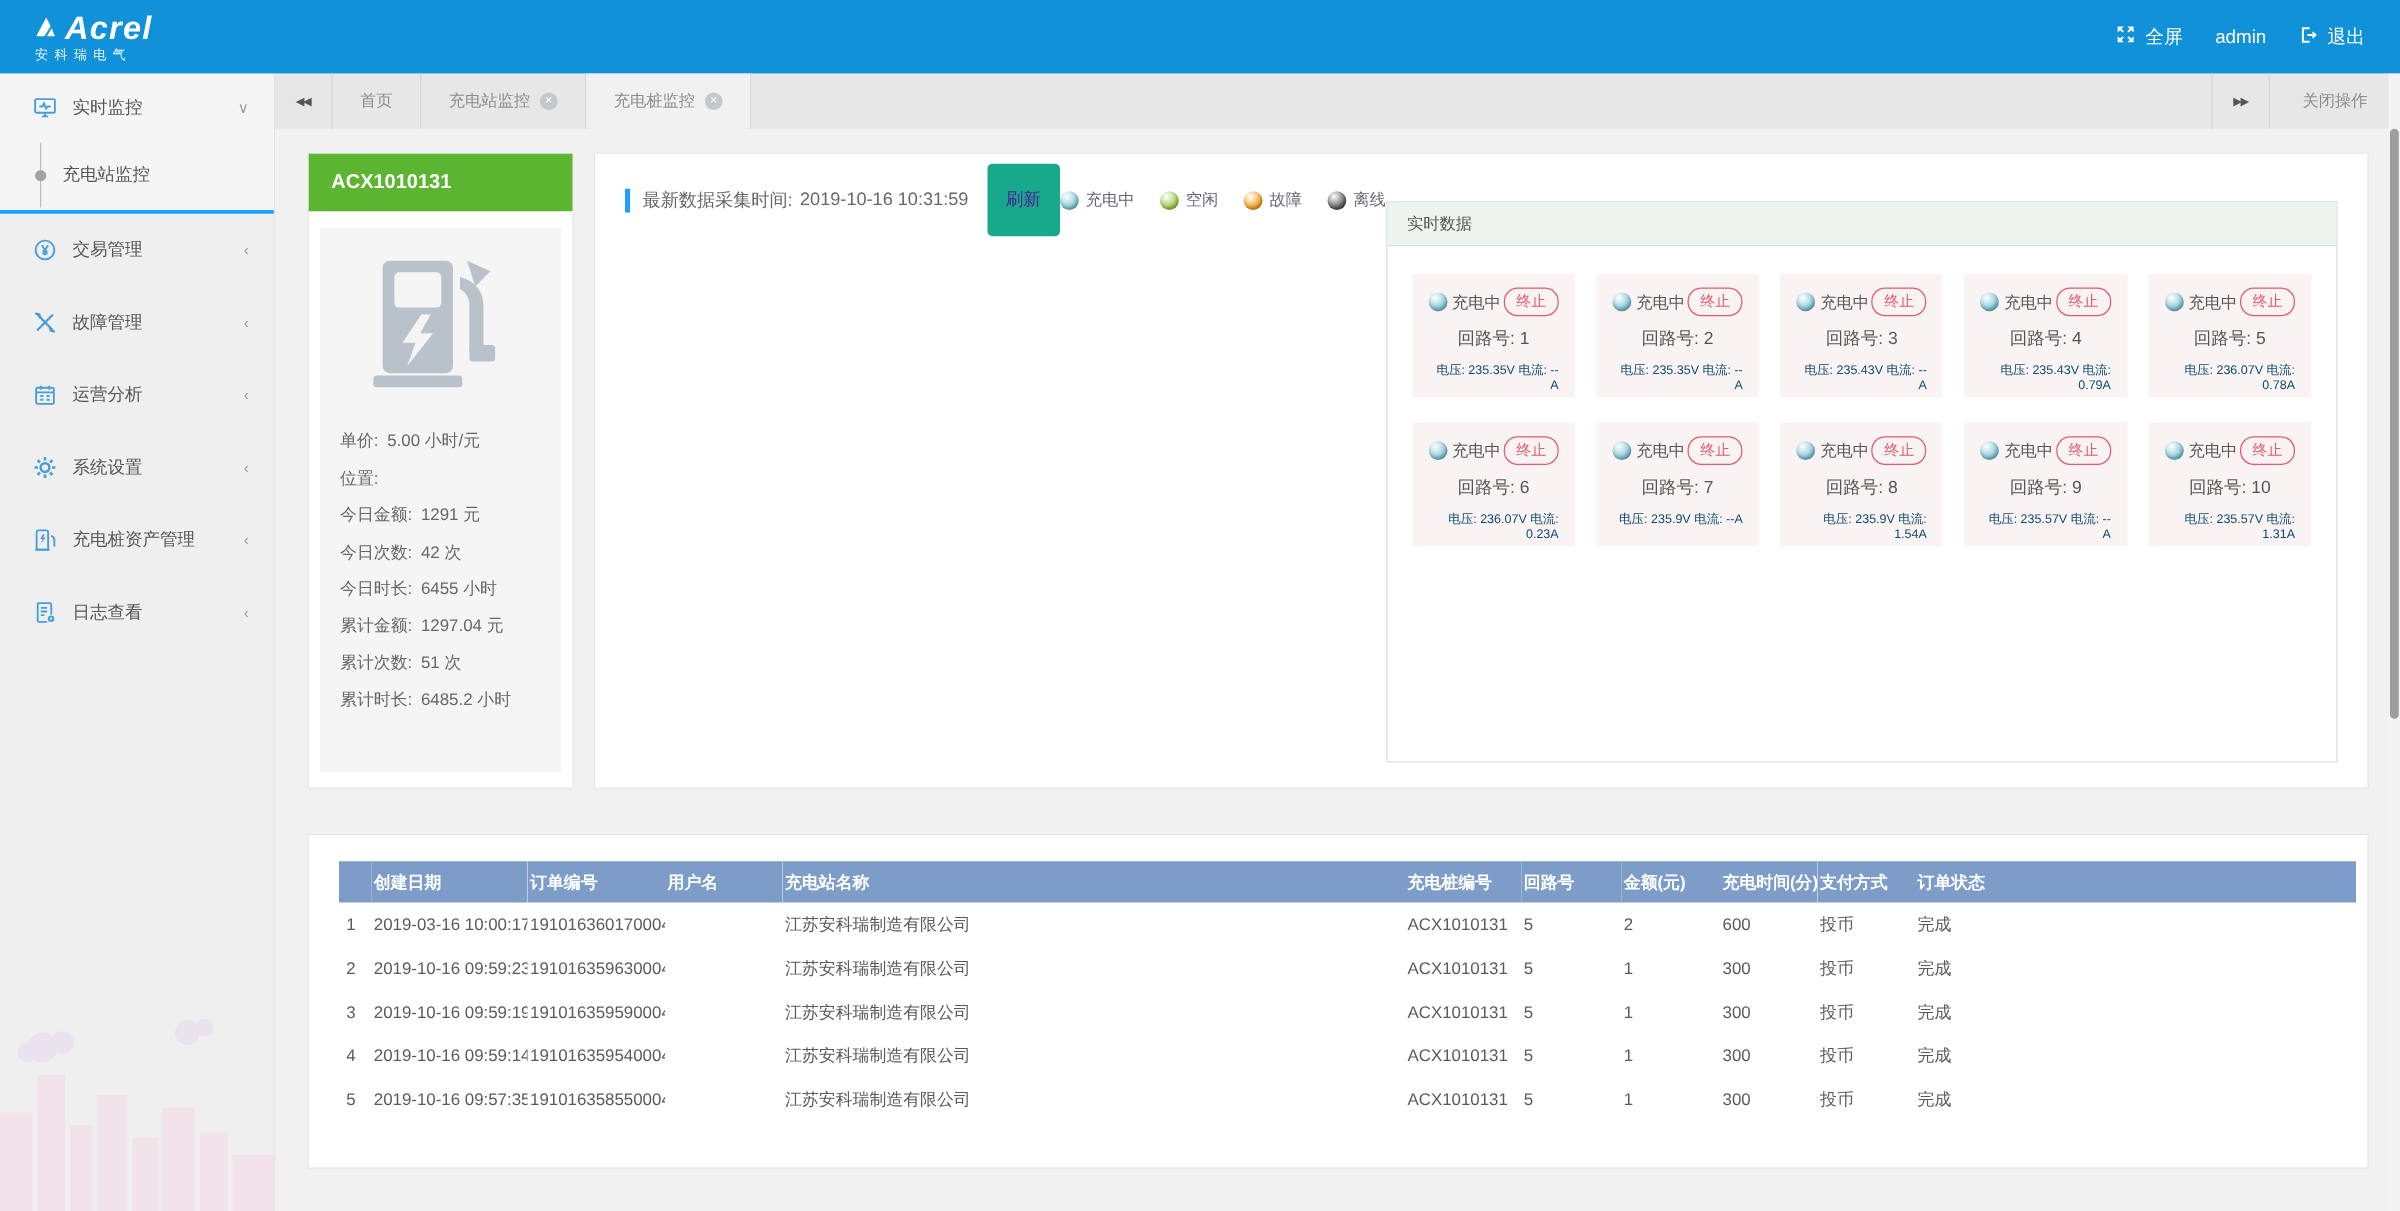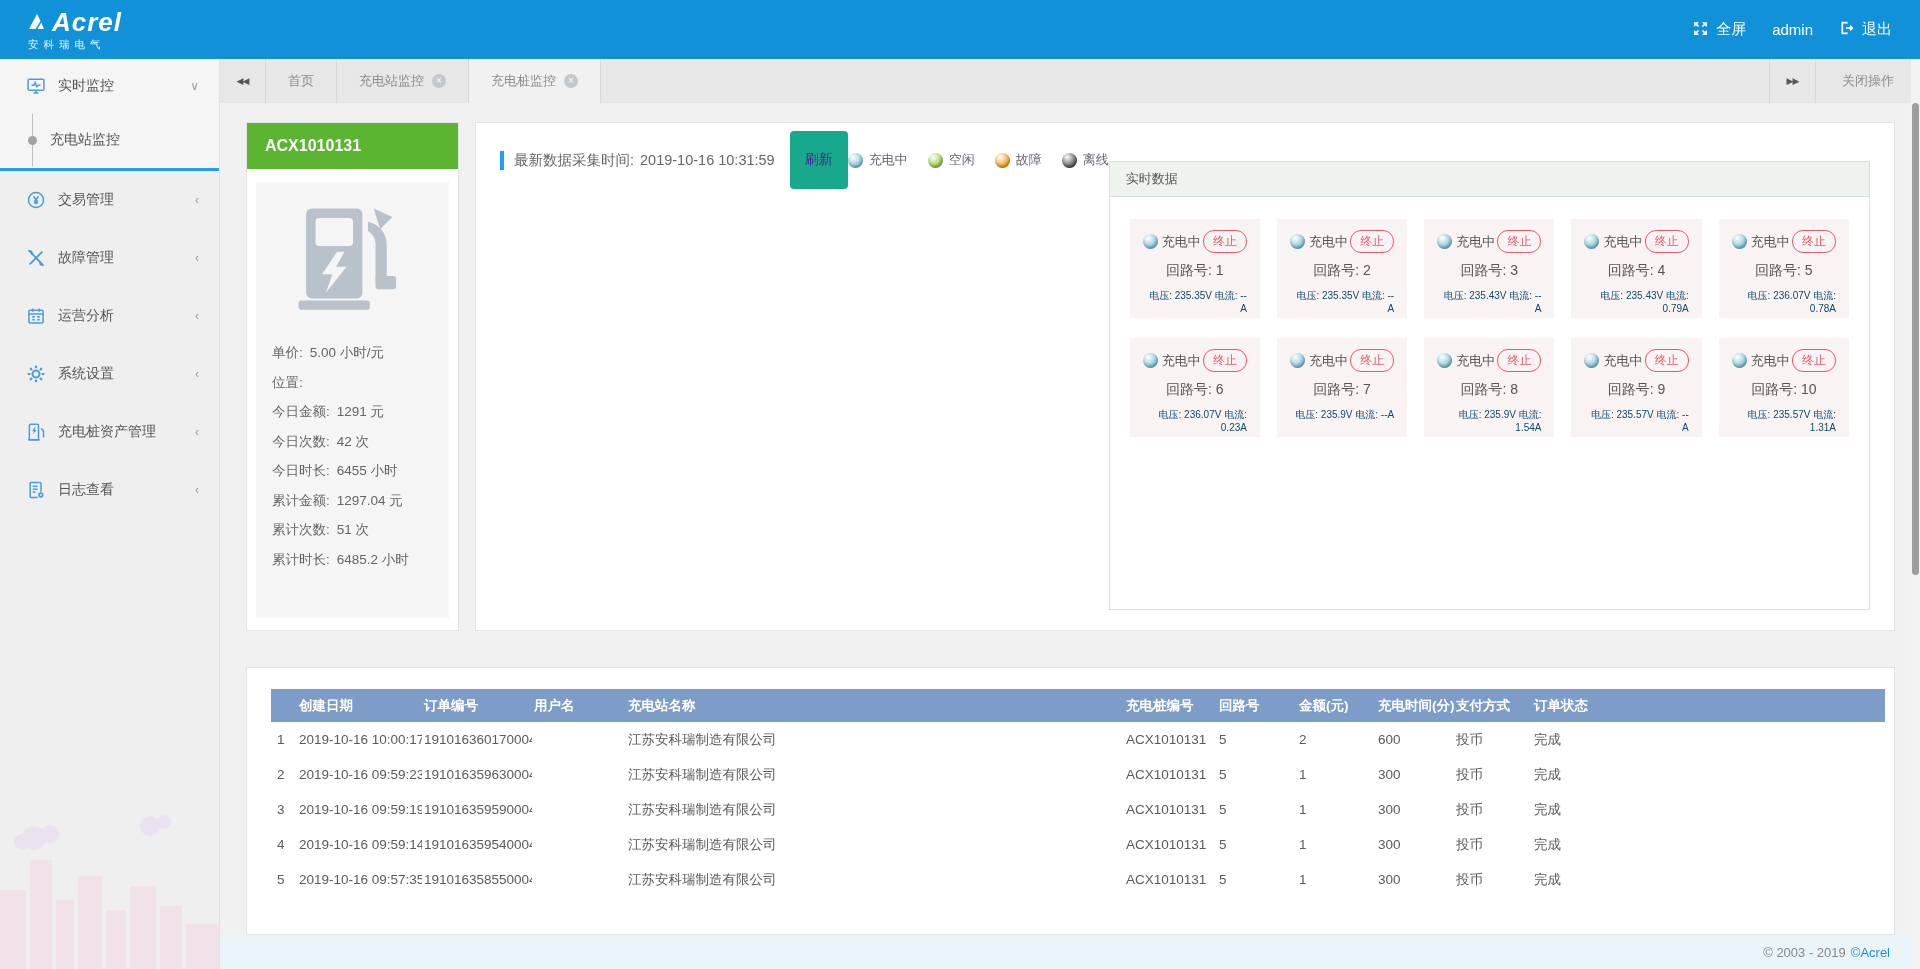--- a/index.html
+++ b/index.html
@@ -463,21 +463,21 @@
                     <th>回路号</th>
                     <th>金额(元)</th>
                     <th>充电时间(分)</th>
                     <th>支付方式</th>
                     <th>订单状态</th>
                   </tr>
                 </thead>
               <tbody id="orders-body">
                   <tr>
                     <td class="num">1</td>
-                    <td>2019-10-16 10:00:17</td>
+                    <td>2019-03-16 10:00:17</td>
                     <td>1910163601700047</td>
                     <td></td>
                     <td>江苏安科瑞制造有限公司</td>
                     <td>ACX1010131</td>
                     <td>5</td>
                     <td>2</td>
                     <td>600</td>
                     <td>投币</td>
                     <td>完成</td>
                   </tr>
@@ -532,23 +532,19 @@
                     <td>300</td>
                     <td>投币</td>
                     <td>完成</td>
                   </tr>
                 </tbody>
             </table>
           </div>
         </div>
       </div>
 
-      <div class="page-footer">
-        <span>© 2003 - 2019</span>
-        <span class="footer-brand">©Acrel</span>
-      </div>
 
       <div class="v-scrollbar">
         <div class="thumb"></div>
       </div>
     </div>
   </div>
 </div>
 
 </body></html>

